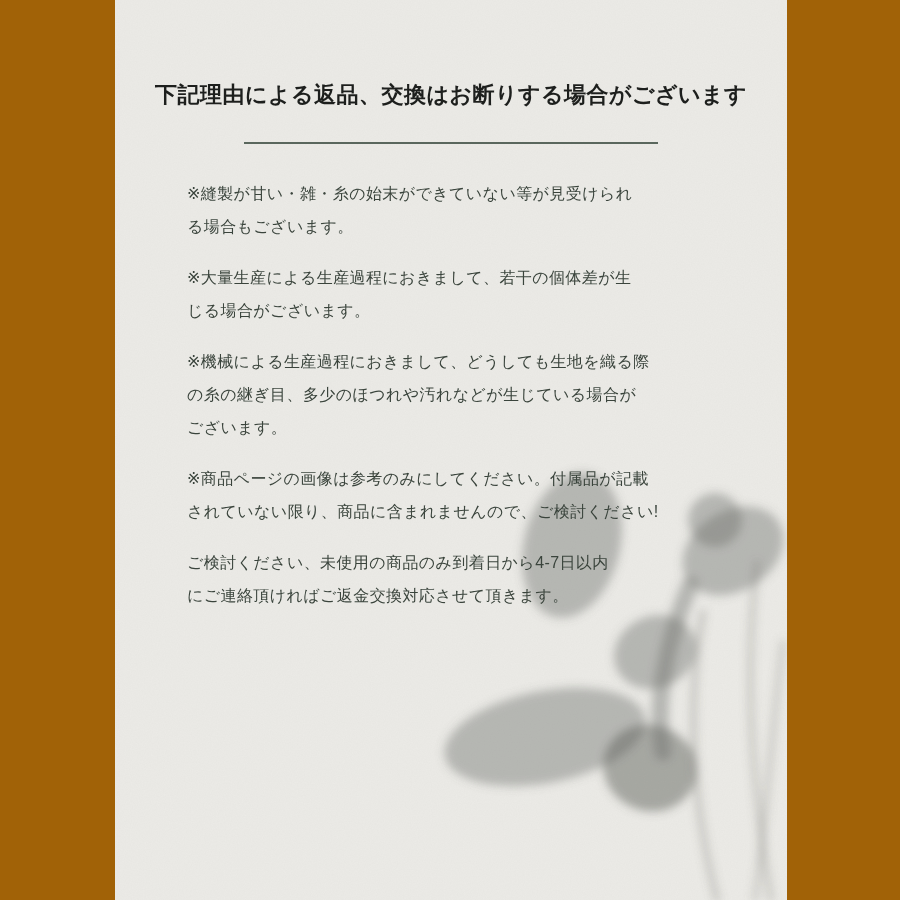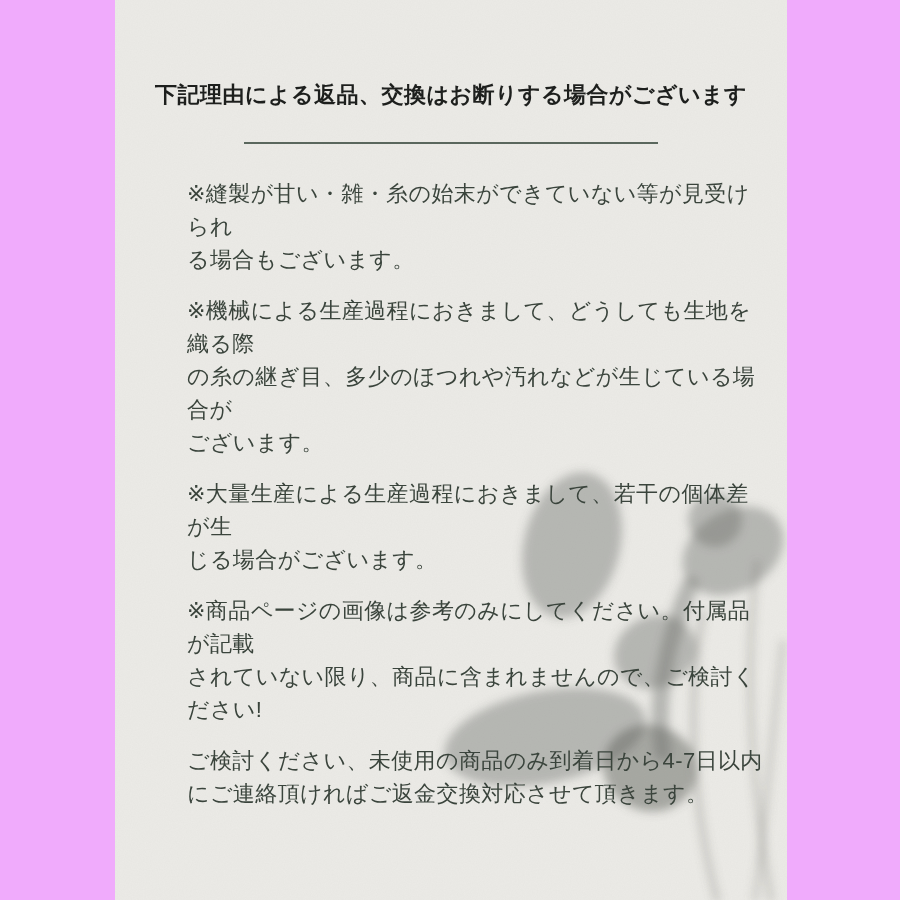--- a/index.html
+++ b/index.html
@@ -5,21 +5,21 @@
   html, body {
     margin: 0;
     padding: 0;
     background: #ffffff;
     font-family: "Liberation Sans", "DejaVu Sans", sans-serif;
   }
   .canvas {
     position: relative;
     width: 900px;
     height: 900px;
-    background: #f0abfc;
+    background: #a16207;
     overflow: hidden;
   }
   .paper {
     position: absolute;
     left: 115px;
     top: 0;
     width: 672px;
     height: 900px;
     background: #ecebe7;
   }
@@ -49,21 +49,21 @@
     height: 2px;
     margin: 32px auto 0 auto;
     background: #5a675d;
   }
   .body-text {
     margin: 33px 0 0 72px;
     width: 580px;
   }
   .para {
     margin: 0 0 18px 0;
-    font-size: 22px;
+    font-size: 16px;
     line-height: 33px;
     letter-spacing: 0.4px;
     color: #3a443c;
     white-space: pre-line;
   }
 </style>
 </head>
 <body>
 
 <div class="canvas">
@@ -108,25 +108,25 @@
       </g>
     </svg>
 
     <div class="content">
       <h1 class="title">下記理由による返品、交換はお断りする場合がございます</h1>
       <div class="divider"></div>
 
       <div class="body-text">
         <p class="para">※縫製が甘い・雑・糸の始末ができていない等が見受けられ
 る場合もございます。</p>
+        <p class="para">※大量生産による生産過程におきまして、若干の個体差が生
+じる場合がございます。</p>
         <p class="para">※機械による生産過程におきまして、どうしても生地を織る際
 の糸の継ぎ目、多少のほつれや汚れなどが生じている場合が
 ございます。</p>
-        <p class="para">※大量生産による生産過程におきまして、若干の個体差が生
-じる場合がございます。</p>
         <p class="para">※商品ページの画像は参考のみにしてください。付属品が記載
 されていない限り、商品に含まれませんので、ご検討ください!</p>
         <p class="para">ご検討ください、未使用の商品のみ到着日から4-7日以内
 にご連絡頂ければご返金交換対応させて頂きます。</p>
       </div>
     </div>
 
   </div>
 </div>
 

